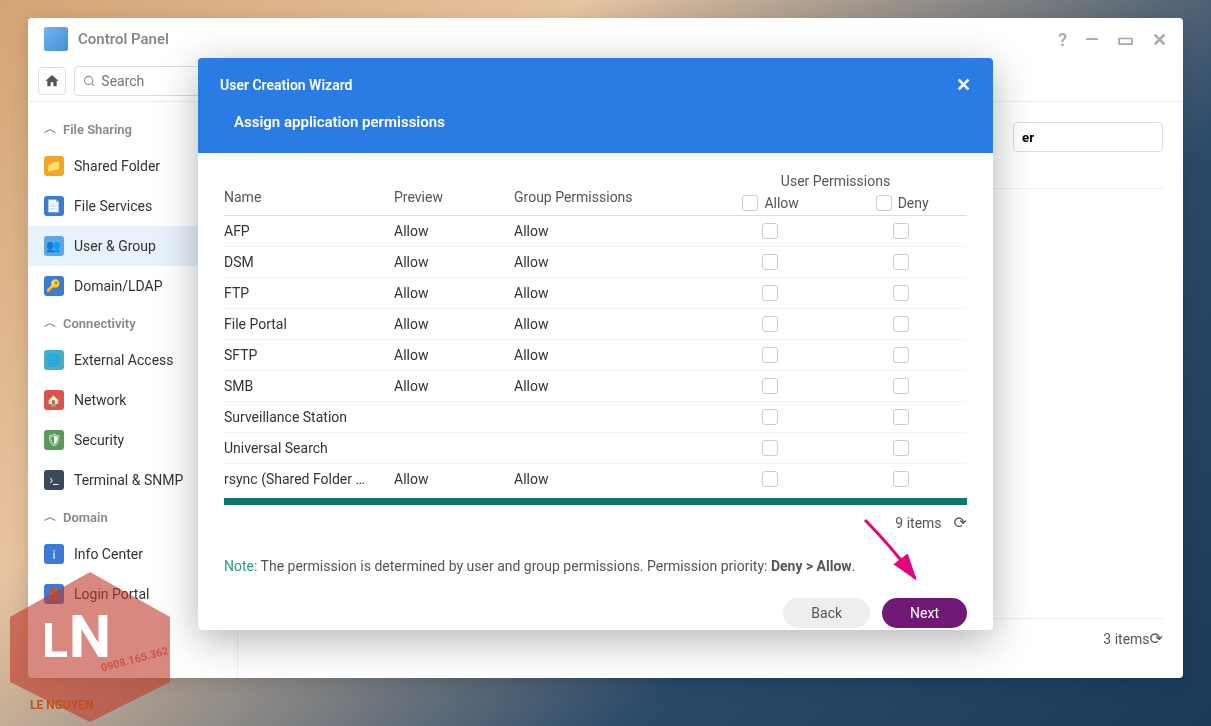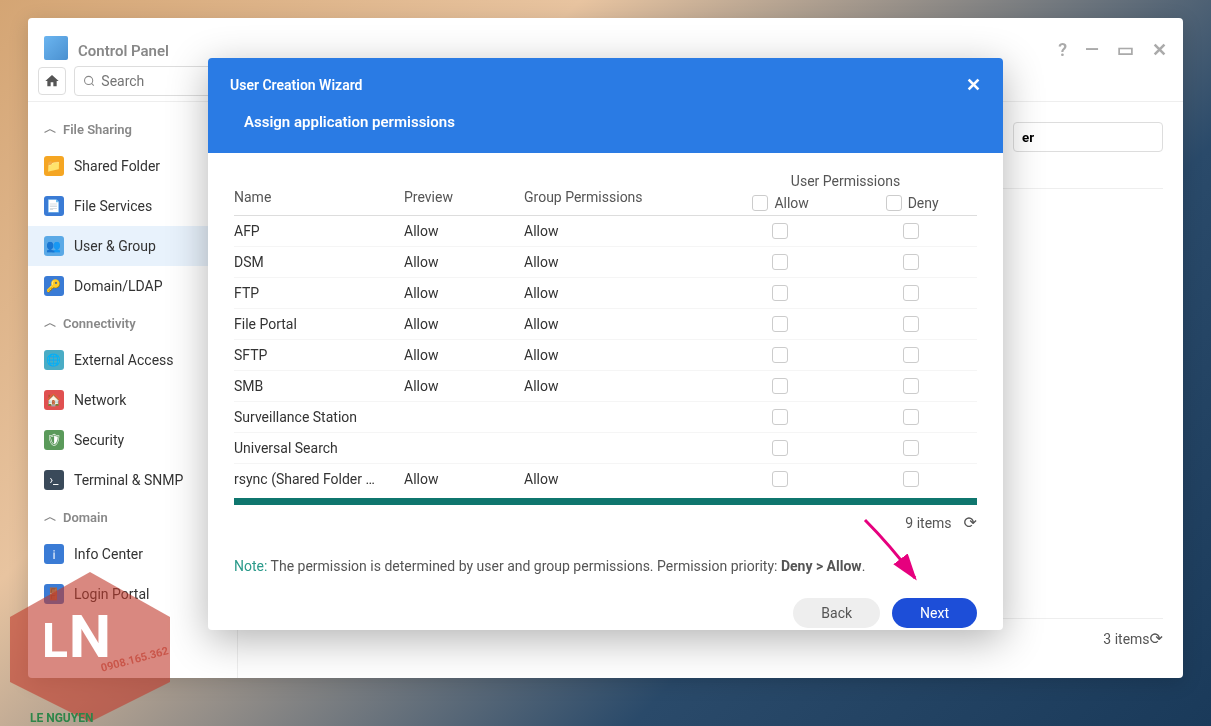--- a/index.html
+++ b/index.html
@@ -1,18 +1,18 @@
 <!DOCTYPE html>
 <html><head>
 <meta charset="utf-8">
 <style>
 * { box-sizing: border-box; margin: 0; padding: 0; font-family: -apple-system, BlinkMacSystemFont, "Segoe UI", Roboto, sans-serif; }
 body { width: 1211px; height: 726px; background: linear-gradient(135deg, #d4a574 0%, #e8c4a0 30%, #2a4a6a 70%, #1a3a5a 100%); position: relative; overflow: hidden; }
 .window { position: absolute; top: 18px; left: 28px; width: 1155px; height: 660px; background: #fff; border-radius: 4px; box-shadow: 0 4px 20px rgba(0,0,0,0.15); display: flex; flex-direction: column; }
-.titlebar { height: 42px; display: flex; align-items: flex-end; padding: 0 16px; color: #888; font-size: 15px; font-weight: 600; }
+.titlebar { height: 42px; display: flex; align-items: center; padding: 0 16px; color: #888; font-size: 15px; font-weight: 600; }
 .titlebar-icon { width: 24px; height: 24px; margin-right: 10px; background: linear-gradient(135deg, #6bb5f0, #4a90d0); border-radius: 2px; }
 .titlebar-controls { margin-left: auto; display: flex; gap: 18px; color: #aaa; }
 .titlebar-controls span { cursor: pointer; font-size: 18px; }
 .toolbar { height: 42px; display: flex; align-items: center; padding: 0 10px; border-bottom: 1px solid #eee; gap: 8px; }
 .home-btn { width: 28px; height: 28px; display: flex; align-items: center; justify-content: center; border: 1px solid #ddd; border-radius: 4px; cursor: pointer; color: #555; }
 .search-box { flex: 1; display: flex; align-items: center; border: 1px solid #ddd; border-radius: 4px; height: 30px; padding: 0 8px; color: #888; max-width: 170px; }
 .search-box input { border: none; outline: none; margin-left: 6px; font-size: 14px; width: 100%; }
 .body { flex: 1; display: flex; overflow: hidden; }
 .sidebar { width: 210px; border-right: 1px solid #eee; padding: 10px 0; overflow-y: auto; }
 .side-section { padding: 8px 16px; color: #888; font-weight: 600; font-size: 13px; display: flex; align-items: center; gap: 6px; cursor: pointer; }
@@ -30,21 +30,21 @@
 .content-top { display: flex; gap: 10px; justify-content: flex-end; }
 .filter-input { border: 1px solid #ddd; border-radius: 4px; height: 30px; width: 150px; padding: 0 8px; font-weight: bold; }
 .content-header-row { display: flex; padding: 10px 0; border-bottom: 1px solid #eee; font-size: 14px; color: #333; }
 .content-header-row > div { flex: 1; }
 .content-row { display: flex; padding: 8px 0; font-size: 14px; }
 .status-deact { color: #d9534f; }
 .content-footer { margin-top: auto; display: flex; justify-content: flex-end; align-items: center; gap: 0; padding: 10px 0; color: #555; font-size: 14px; border-top: 1px solid #eee; }
 .refresh-icon { cursor: pointer; font-size: 16px; }
 
 
-.modal { position: absolute; top: 58px; left: 208px; width: 795px; height: 572px; background: #fff; border-radius: 4px; box-shadow: 0 10px 40px rgba(0,0,0,0.3); display: flex; flex-direction: column; overflow: hidden; }
+.modal { position: absolute; top: 58px; left: 198px; width: 795px; height: 572px; background: #fff; border-radius: 4px; box-shadow: 0 10px 40px rgba(0,0,0,0.3); display: flex; flex-direction: column; overflow: hidden; }
 .modal-header { background: #2a7be4; color: #fff; padding: 16px 22px 22px; }
 .modal-title { font-size: 14px; font-weight: 600; margin-bottom: 18px; display: flex; justify-content: space-between; align-items: center; }
 .modal-close { cursor: pointer; font-size: 18px; font-weight: bold; }
 .modal-subtitle { font-size: 15px; font-weight: 600; padding-left: 14px; }
 .modal-body { flex: 1; padding: 20px 26px 10px; display: flex; flex-direction: column; }
 .perm-table { width: 100%; }
 .perm-header { display: flex; border-bottom: 1px solid #ddd; padding-bottom: 4px; font-size: 14px; color: #555; }
 .col-name { width: 170px; }
 .col-prev { width: 120px; }
 .col-group { width: 190px; }
@@ -54,30 +54,30 @@
 .chk { width: 16px; height: 16px; border: 1px solid #ccc; border-radius: 3px; display: inline-block; cursor: pointer; background: #fff; }
 .perm-row { display: flex; padding: 7px 0; font-size: 14px; color: #333; align-items: center; border-top: 1px solid #f5f5f5; }
 .perm-row:first-of-type { border-top: none; }
 .perm-row .col-user { display: flex; justify-content: space-around; }
 .perm-footer { display: flex; justify-content: flex-end; align-items: center; gap: 12px; padding: 8px 0; font-size: 14px; color: #555; border-top: 7px solid #0f766e; margin-top: 4px; }
 .note { font-size: 14px; color: #555; margin-top: 18px; }
 .note-label { color: #2a9a8a; }
 .modal-actions { display: flex; justify-content: flex-end; gap: 12px; padding: 14px 26px 20px; }
 .btn { padding: 7px 28px; border-radius: 18px; font-size: 14px; cursor: pointer; border: none; }
 .btn-back { background: #eee; color: #555; }
-.btn-next { background: #1d4ed8; color: #fff; }
+.btn-next { background: #701a75; color: #fff; }
 
 
 .arrow { position: absolute; top: 515px; left: 860px; width: 80px; height: 75px; pointer-events: none; }
 .arrow svg { width: 100%; height: 100%; }
 
 
 .watermark { position: absolute; bottom: 0; left: 0; width: 180px; opacity: 0.85; pointer-events: none; }
 .watermark svg { width: 100%; }
-.wm-text { position: absolute; bottom: 1px; left: 30px; color: #15803d; font-size: 12px; font-weight: bold; }
+.wm-text { position: absolute; bottom: 14px; left: 30px; color: #c2410c; font-size: 12px; font-weight: bold; }
 .wm-phone { position: absolute; bottom: 60px; left: 100px; color: #c0392b; font-size: 11px; font-weight: bold; transform: rotate(-15deg); }
 </style>
 </head>
 <body>
 
 <div class="window">
   <div class="titlebar">
     <div class="titlebar-icon"></div>
     <span>Control Panel</span>
     <div class="titlebar-controls">

